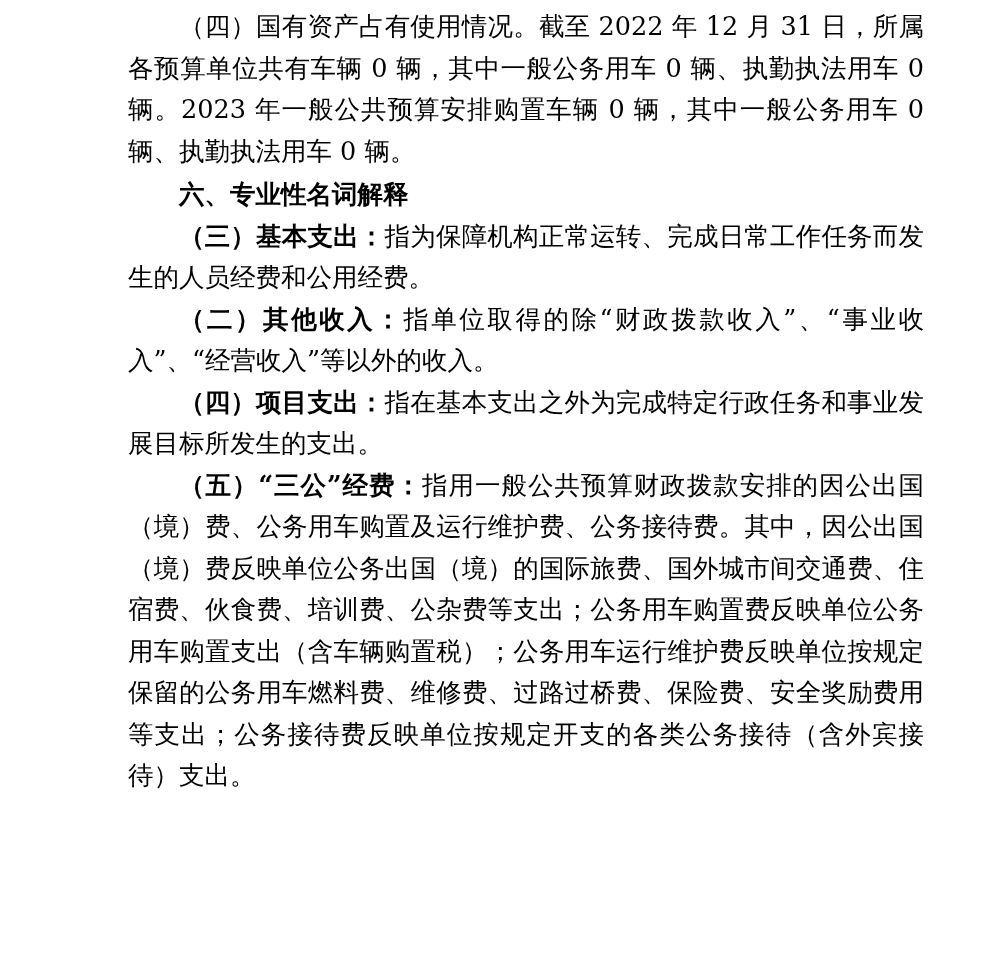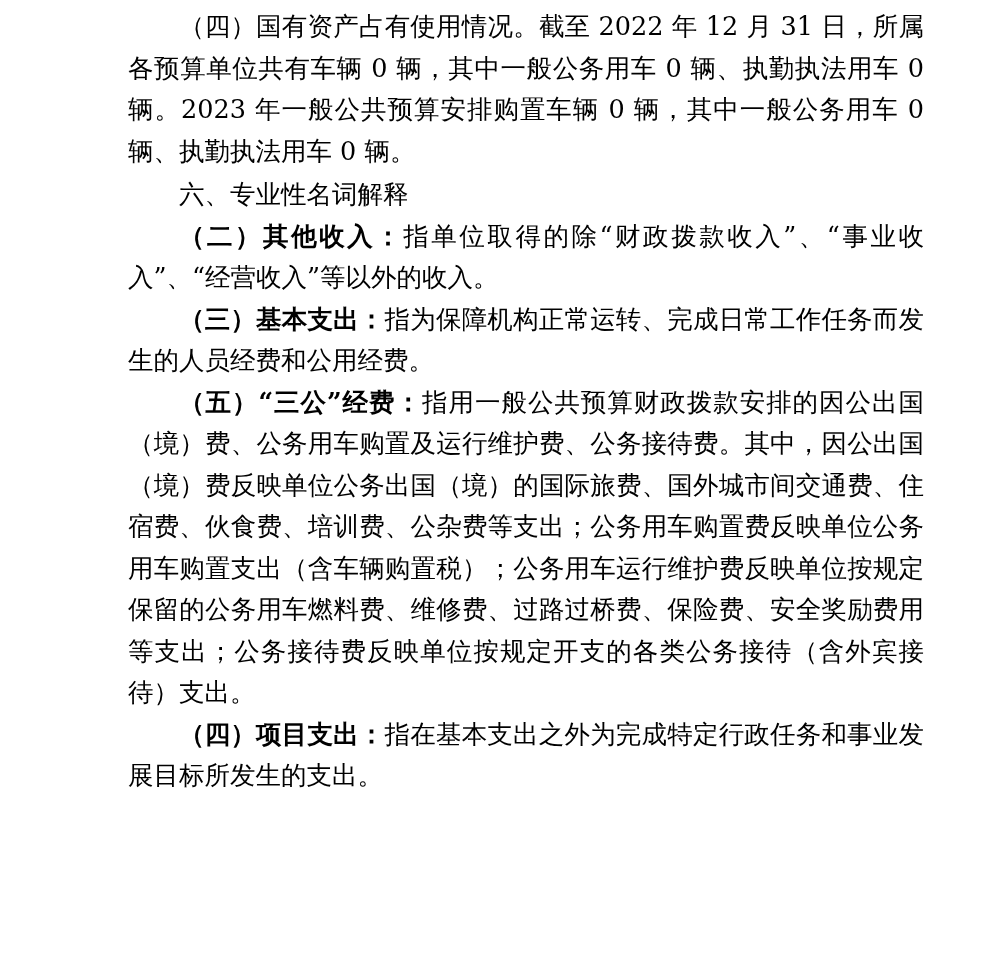--- a/index.html
+++ b/index.html
@@ -29,21 +29,21 @@
     margin: 0 0 0 0;
     letter-spacing: 0px;
     font-family: "DejaVu Serif", serif;
   }
   .para.indent {
     text-indent: 2em;
   }
   .heading {
     font-size: 25.5px;
     line-height: 41.5px;
-    font-weight: normal;
+    font-weight: bold;
     text-indent: 2em;
     margin: 0;
     font-family: "DejaVu Serif", serif;
   }
   .term {
     font-weight: bold;
   }
   .spacer-1 { height: 2px; }
 </style>
 </head>
@@ -51,21 +51,21 @@
 
 <div class="page">
 
   <p class="para indent">（四）国有资产占有使用情况。截至 2022 年 12 月 31 日，所属各预算单位共有车辆 0 辆，其中一般公务用车 0 辆、执勤执法用车 0 辆。2023 年一般公共预算安排购置车辆 0 辆，其中一般公务用车 0 辆、执勤执法用车 0 辆。</p>
 
   <div class="spacer-1"></div>
 
   <h2 class="heading">六、专业性名词解释</h2>
 
 
+  <p class="para indent"><span class="term">（三）基本支出：</span><span>指为保障机构正常运转、完成日常工作任务而发生的人员经费和公用经费。</span></p>
+
   <p class="para indent"><span class="term">（二）其他收入：</span><span>指单位取得的除“财政拨款收入”、“事业收入”、“经营收入”等以外的收入。</span></p>
 
-  <p class="para indent"><span class="term">（三）基本支出：</span><span>指为保障机构正常运转、完成日常工作任务而发生的人员经费和公用经费。</span></p>
+  <p class="para indent"><span class="term">（四）项目支出：</span><span>指在基本支出之外为完成特定行政任务和事业发展目标所发生的支出。</span></p>
 
   <p class="para indent"><span class="term">（五）“三公”经费：</span><span>指用一般公共预算财政拨款安排的因公出国（境）费、公务用车购置及运行维护费、公务接待费。其中，因公出国（境）费反映单位公务出国（境）的国际旅费、国外城市间交通费、住宿费、伙食费、培训费、公杂费等支出；公务用车购置费反映单位公务用车购置支出（含车辆购置税）；公务用车运行维护费反映单位按规定保留的公务用车燃料费、维修费、过路过桥费、保险费、安全奖励费用等支出；公务接待费反映单位按规定开支的各类公务接待（含外宾接待）支出。</span></p>
-
-  <p class="para indent"><span class="term">（四）项目支出：</span><span>指在基本支出之外为完成特定行政任务和事业发展目标所发生的支出。</span></p>
 
 </div>
 
 </body></html>

